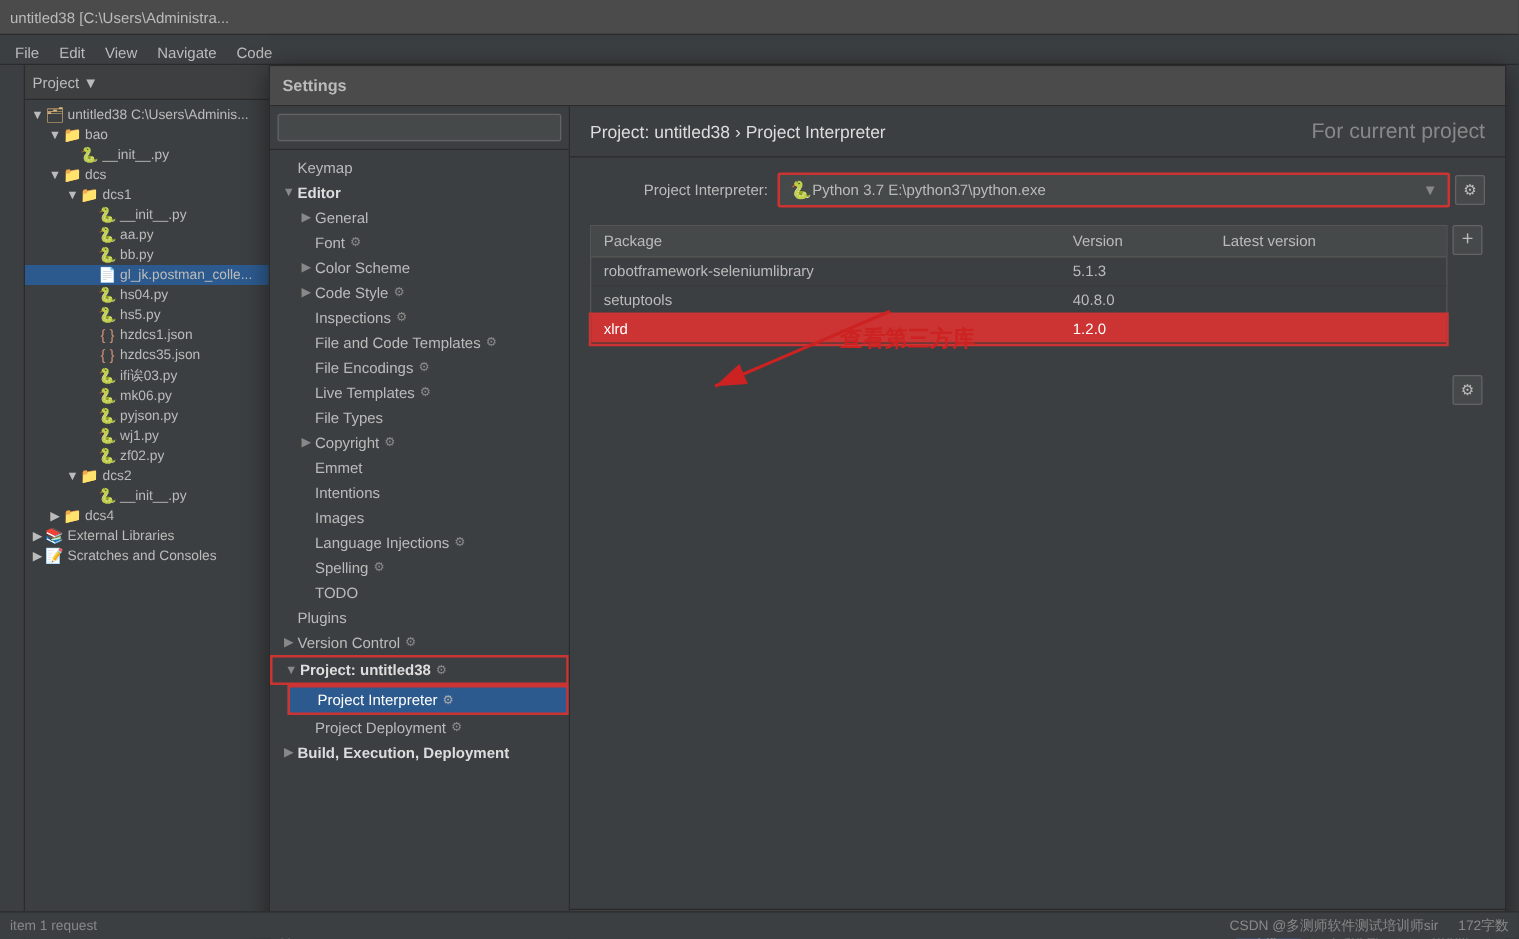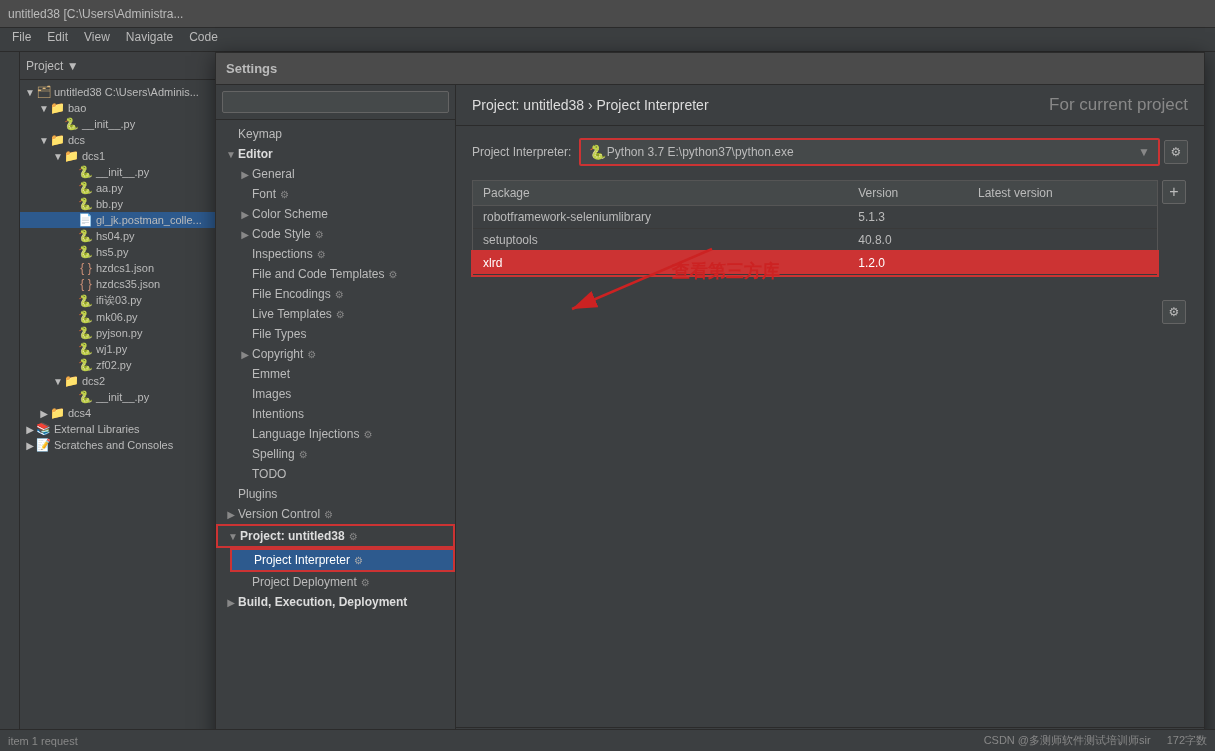--- a/index.html
+++ b/index.html
@@ -6,21 +6,21 @@
     body { font-family: 'Segoe UI', Arial, sans-serif; font-size: 12px; background: #3c3f41; color: #bbbbbb; width: 1215px; height: 751px; overflow: hidden; }
 
     
     .ide-bg { width: 100%; height: 100%; background: #3c3f41; position: relative; }
 
     
     .title-bar { height: 28px; background: #4b4b4b; display: flex; align-items: center; padding: 0 8px; border-bottom: 1px solid #2b2b2b; }
     .title-bar-text { color: #bbbbbb; font-size: 12px; }
 
     
-    .menu-bar { height: 24px; background: #3c3f41; display: flex; align-items: flex-start; padding: 0 4px; border-bottom: 1px solid #2b2b2b; }
+    .menu-bar { height: 24px; background: #3c3f41; display: flex; align-items: flex-end; padding: 0 4px; border-bottom: 1px solid #2b2b2b; }
     .menu-item { padding: 2px 8px; color: #bbbbbb; font-size: 12px; cursor: pointer; }
 
     
     .ide-main { display: flex; height: calc(100% - 52px); position: relative; }
 
     
     .left-tabs { width: 20px; background: #3c3f41; border-right: 1px solid #2b2b2b; display: flex; flex-direction: column; }
 
     
     .project-panel { width: 210px; background: #3c3f41; border-right: 1px solid #2b2b2b; display: flex; flex-direction: column; overflow: hidden; }
@@ -60,21 +60,21 @@
     .stree-indent1 { margin-left: 14px; }
 
     
     .settings-right { flex: 1; display: flex; flex-direction: column; background: #3c3f41; }
     .settings-right-header { padding: 10px 16px; border-bottom: 1px solid #2b2b2b; display: flex; align-items: center; justify-content: space-between; }
     .settings-right-title { color: #dddddd; font-size: 14px; }
     .settings-right-subtitle { color: #888; font-size: 17px; }
     .settings-right-body { flex: 1; padding: 12px 16px; overflow-y: auto; }
 
     
-    .interpreter-row { display: flex; align-items: center; margin-bottom: 14px; }
+    .interpreter-row { display: flex; align-items: center; margin-bottom: 14px; margin-left: 43px; }
     .interpreter-label { color: #bbbbbb; font-size: 12px; margin-right: 8px; white-space: nowrap; }
     .interpreter-dropdown { flex: 1; background: #45494a; border: 2px solid #cc3333; color: #bbbbbb; padding: 4px 8px; font-size: 12px; display: flex; align-items: center; border-radius: 2px; }
     .interpreter-dropdown-text { flex: 1; display: flex; align-items: center; gap: 6px; }
     .python-icon { color: #4ec9b0; font-size: 14px; }
     .dropdown-arrow { color: #888; margin-left: 4px; }
     .gear-btn { width: 24px; height: 24px; background: #45494a; border: 1px solid #646464; display: flex; align-items: center; justify-content: center; cursor: pointer; margin-left: 4px; border-radius: 2px; color: #bbbbbb; }
 
     
     .package-table-wrapper { border: 1px solid #555; position: relative; }
     .package-table { width: 100%; border-collapse: collapse; }
@@ -343,25 +343,25 @@
               <span class="stree-arrow">▶</span>
               <span class="stree-label">Copyright</span>
               <span class="stree-badge">⚙</span>
             </div>
             <div class="stree-item stree-indent1">
               <span class="stree-arrow"></span>
               <span class="stree-label">Emmet</span>
             </div>
             <div class="stree-item stree-indent1">
               <span class="stree-arrow"></span>
+              <span class="stree-label">Intentions</span>
+            </div>
+            <div class="stree-item stree-indent1">
+              <span class="stree-arrow"></span>
               <span class="stree-label">Images</span>
-            </div>
-            <div class="stree-item stree-indent1">
-              <span class="stree-arrow"></span>
-              <span class="stree-label">Intentions</span>
             </div>
             <div class="stree-item stree-indent1">
               <span class="stree-arrow"></span>
               <span class="stree-label">Language Injections</span>
               <span class="stree-badge">⚙</span>
             </div>
             <div class="stree-item stree-indent1">
               <span class="stree-arrow"></span>
               <span class="stree-label">Spelling</span>
               <span class="stree-badge">⚙</span>

